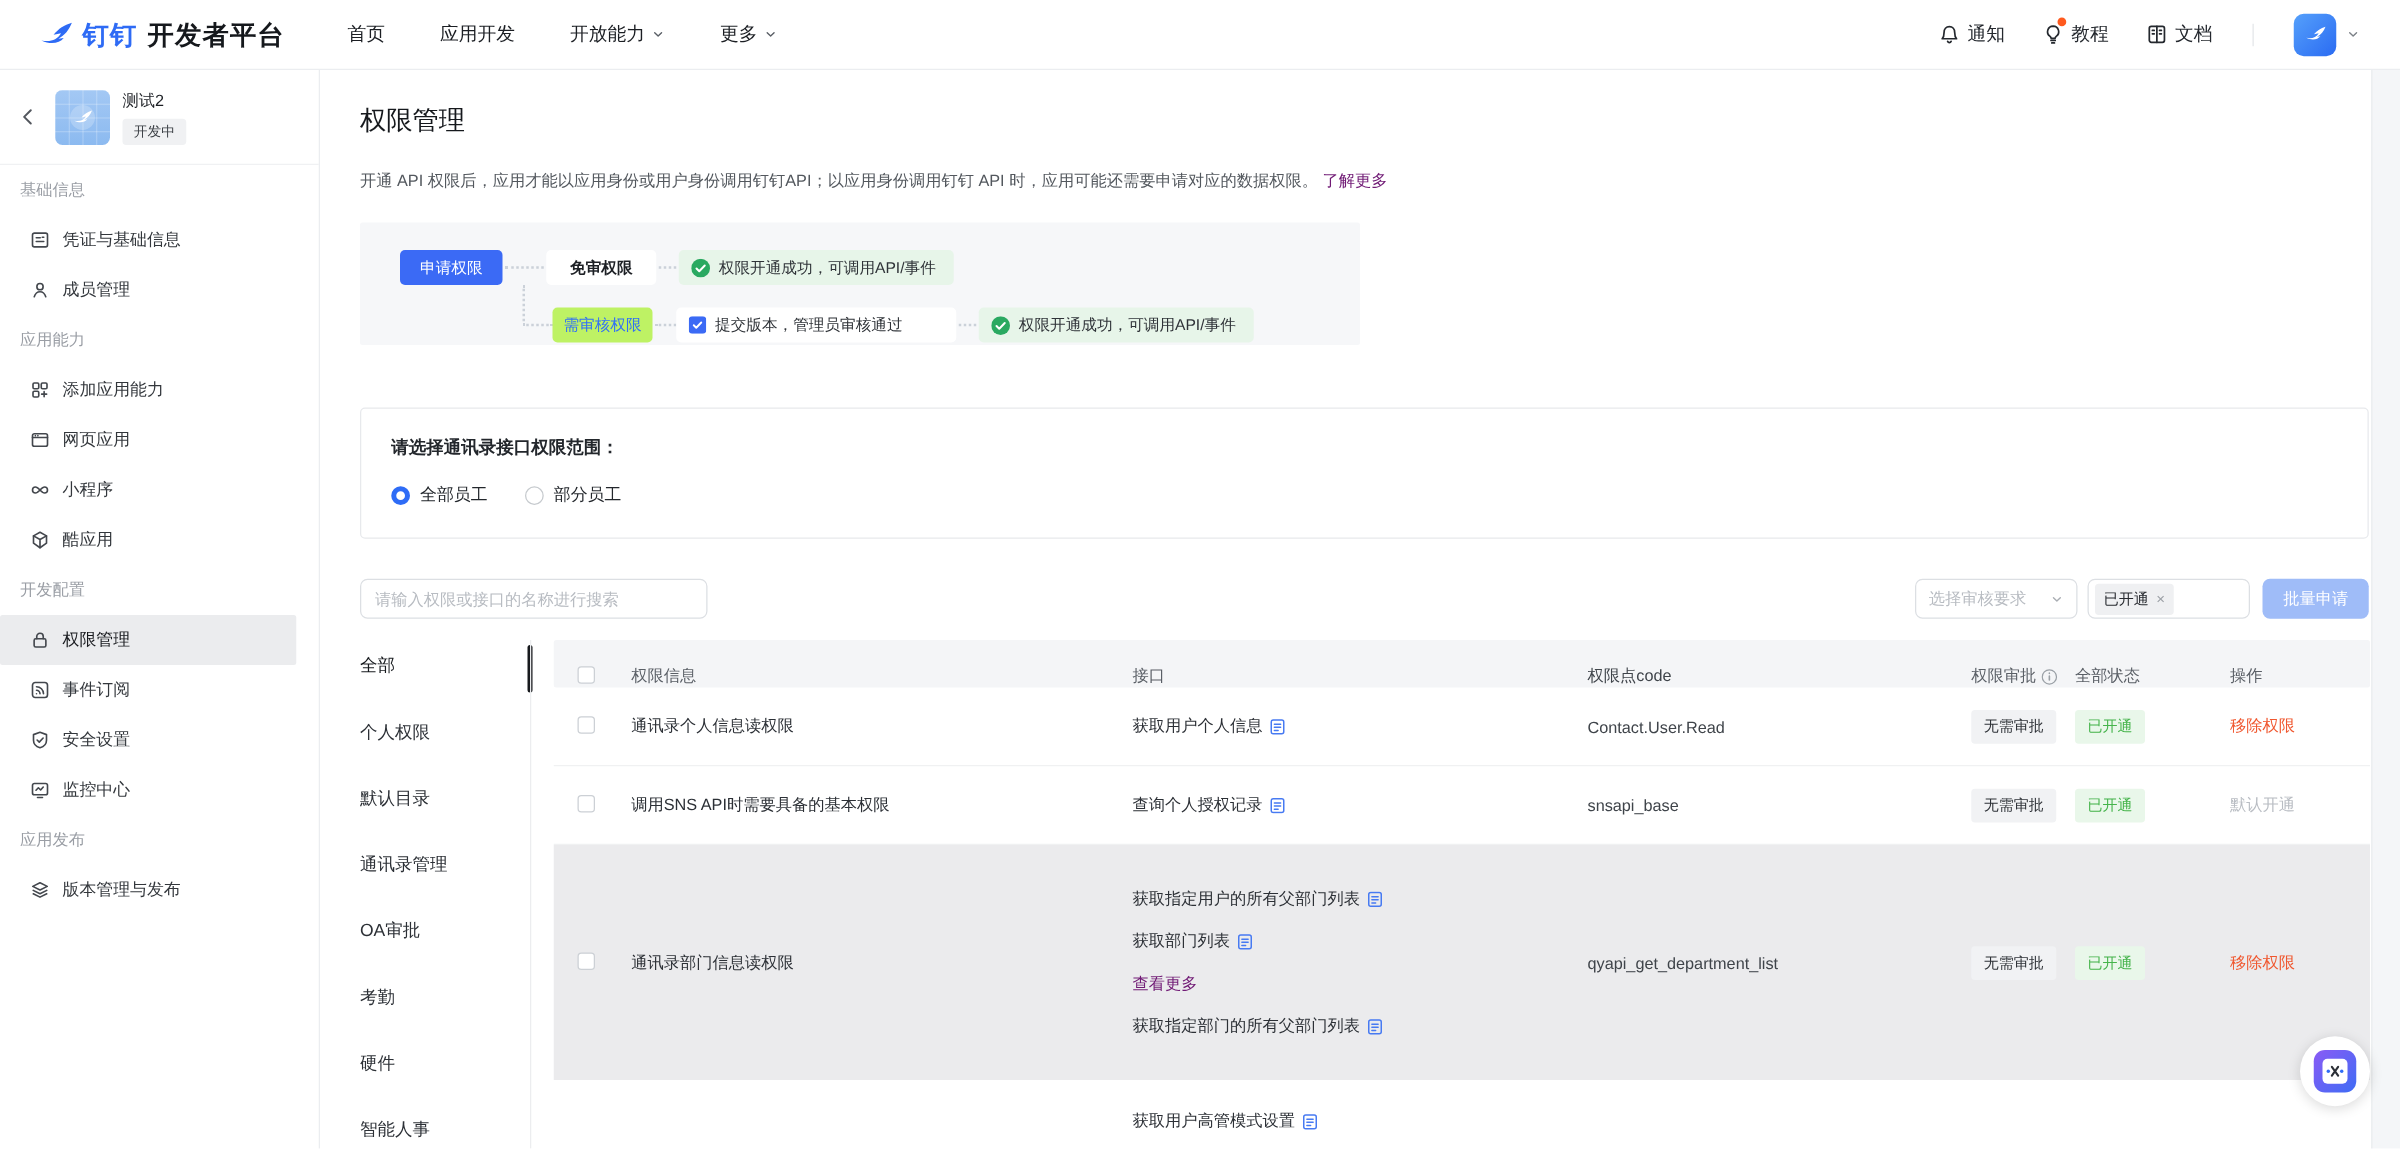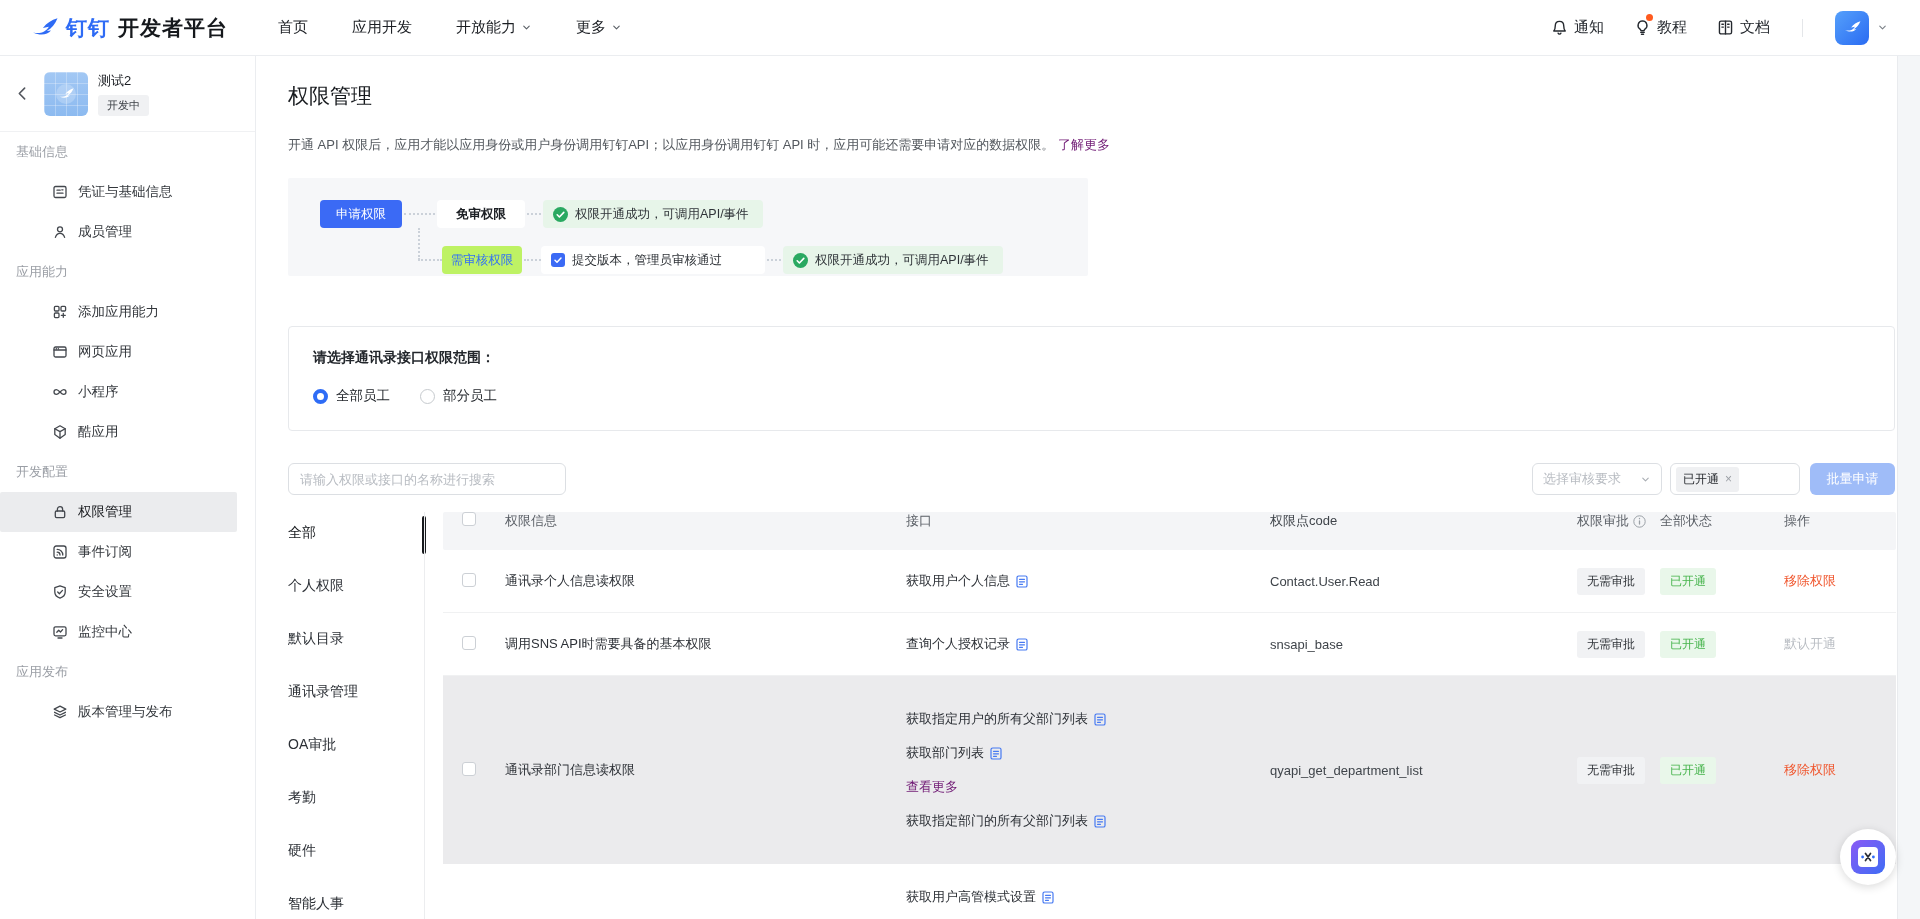--- a/index.html
+++ b/index.html
@@ -30,21 +30,21 @@
 .sidebar{position:absolute;left:0;top:56px;width:256px;height:863px;background:#fff;border-right:1px solid #ebedf0;z-index:20}
 .app-header{height:76px;display:flex;align-items:center;border-bottom:1px solid #f0f1f3;padding:0 12px 0 14px}
 .back{color:#53575e;margin-right:13px;cursor:pointer}
 .app-icon{width:44px;height:44px;border-radius:6px;background:linear-gradient(#a3c8f4,#8cbaf0);display:flex;align-items:center;justify-content:center;color:#fff;position:relative;overflow:hidden;flex:none}
 .app-icon:before{content:"";position:absolute;inset:0;background:linear-gradient(rgba(255,255,255,.28) 1px,transparent 1px),linear-gradient(90deg,rgba(255,255,255,.28) 1px,transparent 1px);background-size:11px 11px}
 .app-icon .icon{position:relative}
 .app-meta{margin-left:10px}
 .app-name{font-size:13px;color:#1c1f24}
 .app-status{display:inline-block;margin-top:5px;font-size:11px;color:#3c4046;background:#f0f1f3;border-radius:3px;padding:3px 9px}
 .menu-label{height:40px;line-height:40px;padding-left:16px;font-size:13px;color:#9a9ea5}
-.menu-item{height:40px;display:flex;align-items:center;padding-left:52px;font-size:13.5px;color:#33373c;cursor:pointer;margin-right:18px;border-radius:2px}
+.menu-item{height:40px;display:flex;align-items:center;padding-left:24px;font-size:13.5px;color:#33373c;cursor:pointer;margin-right:18px;border-radius:2px}
 .menu-item .icon{width:16px;height:16px;margin-right:10px;color:#43474d}
 .menu-item.active{background:#ebecee;color:#17191d}
 
 
 .content{position:absolute;left:256px;top:56px;width:1641px;height:863px;background:#fff;overflow:hidden}
 .page-title{position:absolute;left:32px;top:26px;font-size:21px;font-weight:500;color:#16191d}
 .page-desc{position:absolute;left:32px;top:80px;font-size:13px;color:#53585e}
 
 
 .flow{position:absolute;left:32px;top:122px;width:800px;height:98px;background:#f6f7f9;border-radius:2px}
@@ -79,21 +79,21 @@
 
 
 .cats{position:absolute;left:32px;top:450px;width:130px}
 .cat{height:53px;display:flex;align-items:center;font-size:14px;color:#2c3036;cursor:pointer}
 .cat.active{color:#15181c}
 .cat-divider{position:absolute;left:168px;top:456px;width:1px;height:407px;background:#ecedef}
 .cat-bar{position:absolute;left:166px;top:460px;width:4px;height:38px;background:#17191d;border-radius:2px}
 
 
 .table{position:absolute;left:187px;top:456px;width:1453px}
-.t-header{display:flex;align-items:flex-start;height:38px;background:#f4f5f7;border-radius:2px;font-size:13px;color:#5a5f66}
+.t-header{display:flex;align-items:flex-end;height:38px;background:#f4f5f7;border-radius:2px;font-size:13px;color:#5a5f66}
 .t-row{display:flex;align-items:center;min-height:63px;font-size:13px;color:#2c3036;border-bottom:1px solid #f0f1f2}
 .t-row.highlighted{height:188px;background:#ebebed;border-bottom:none}
 .t-row.partial{height:55px;align-items:flex-start;border-bottom:none;padding-top:16px;overflow:hidden}
 .col-check{width:54px;padding-left:19px;flex:none}
 .col-name{width:409px;padding-left:8px;flex:none}
 .col-api{width:364px;flex:none}
 .col-code{width:307px;flex:none;color:#3f444a}
 .col-approval{width:83px;flex:none}
 .col-status{width:124px;flex:none}
 .col-action{width:112px;flex:none}

